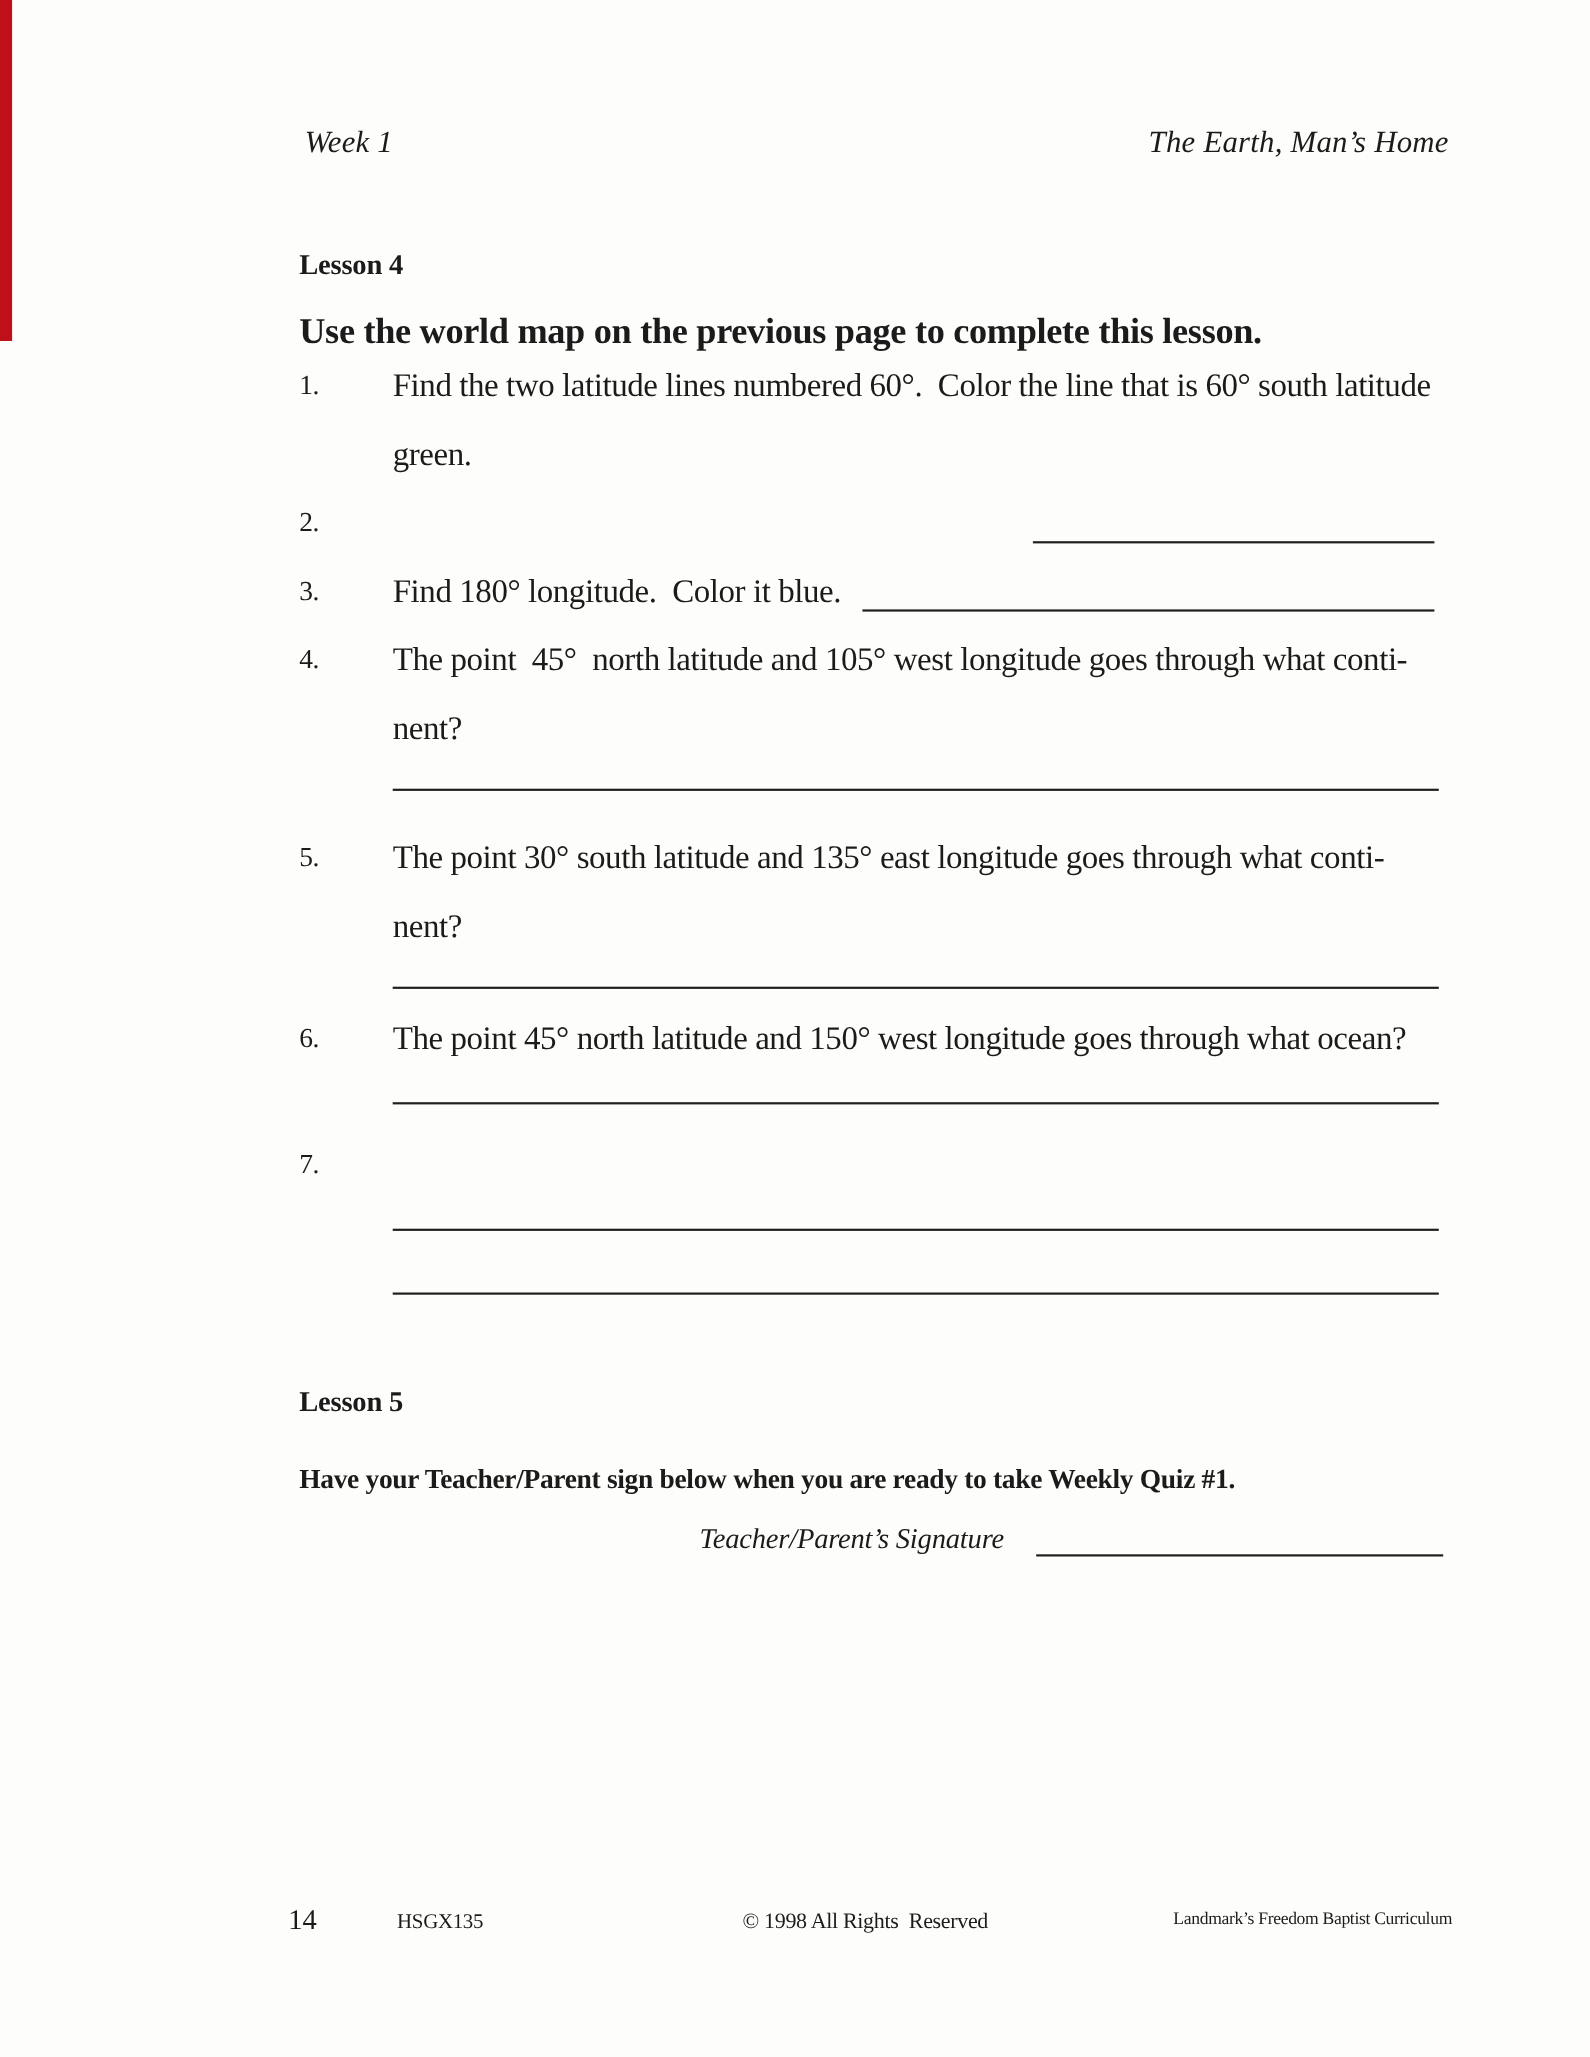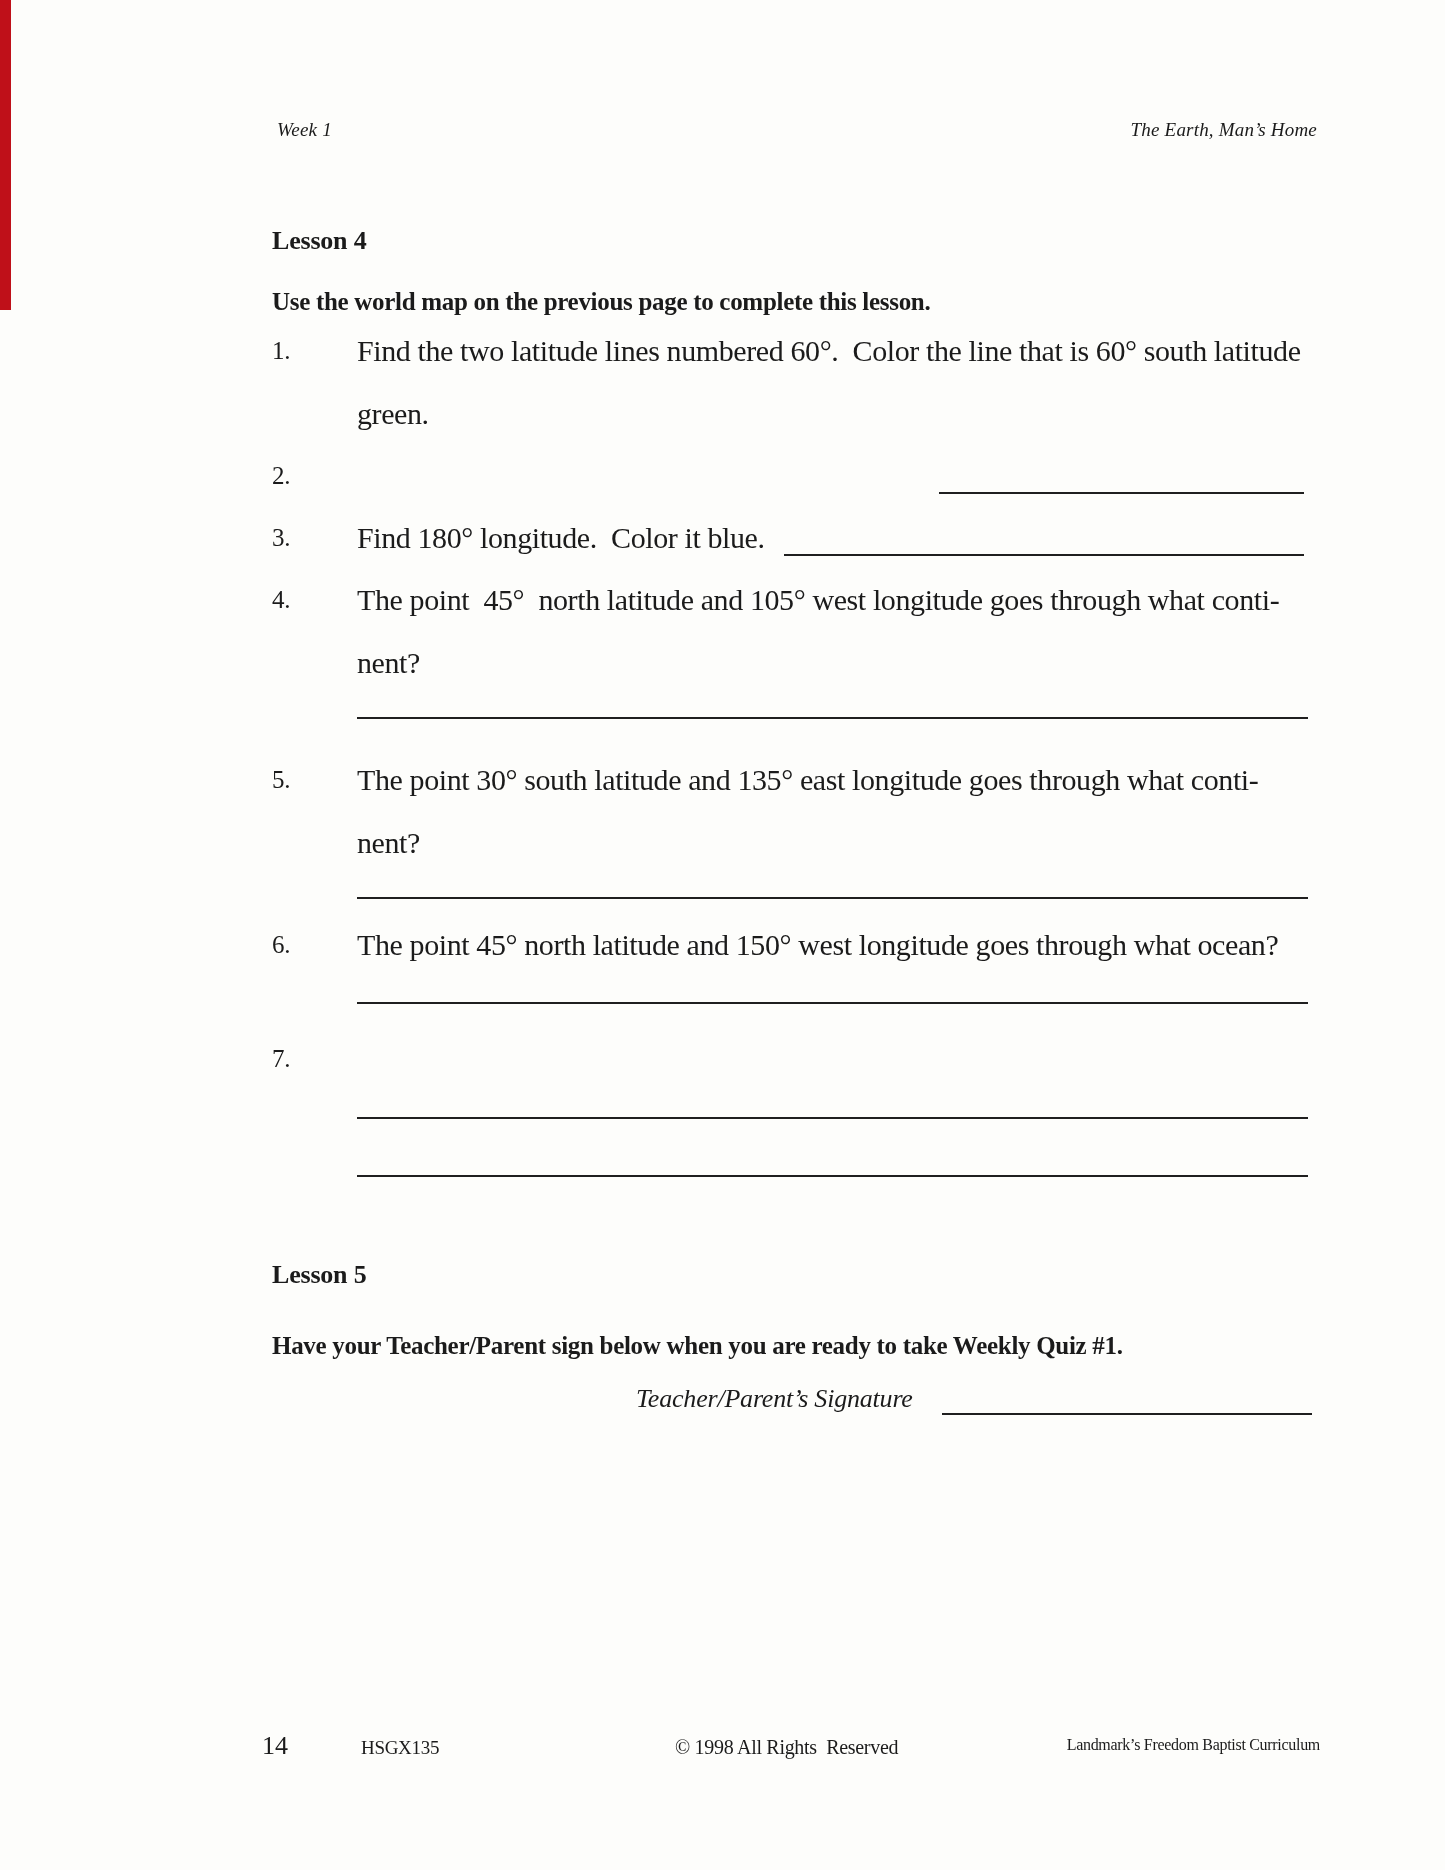--- a/index.html
+++ b/index.html
@@ -12,33 +12,33 @@
     color:#1b1b1b;
     overflow:hidden;
   }
   .edge-stripe {
     position:absolute; left:0; top:0;
     width:11px; height:310px;
     background:#bf1019;
   }
   .hdr {
     position:absolute; top:116px;
-    font-style:italic; font-size:19px; line-height:28px;
+    font-style:italic; font-size:28px; line-height:28px;
     letter-spacing:0.2px;
   }
   .hdr-left  { left:277px; }
   .hdr-right { right:128px; }
   .center-col {
     position:absolute; left:272px; width:1038px;
     text-align:left; line-height:30px;
   }
   .lesson-title { font-weight:bold; font-size:26px; letter-spacing:-0.2px; }
   .intro {
     position:absolute; left:272px;
-    font-weight:bold; font-size:25px; line-height:30px;
+    font-weight:bold; font-size:33px; line-height:30px;
     letter-spacing:-0.3px; white-space:pre;
   }
   .qnum {
     position:absolute; left:272px;
     font-size:25px; line-height:30px; letter-spacing:-0.3px;
   }
   .qtext {
     position:absolute; left:357px;
     font-size:30px; line-height:30px;
     letter-spacing:-0.4px; white-space:pre;

